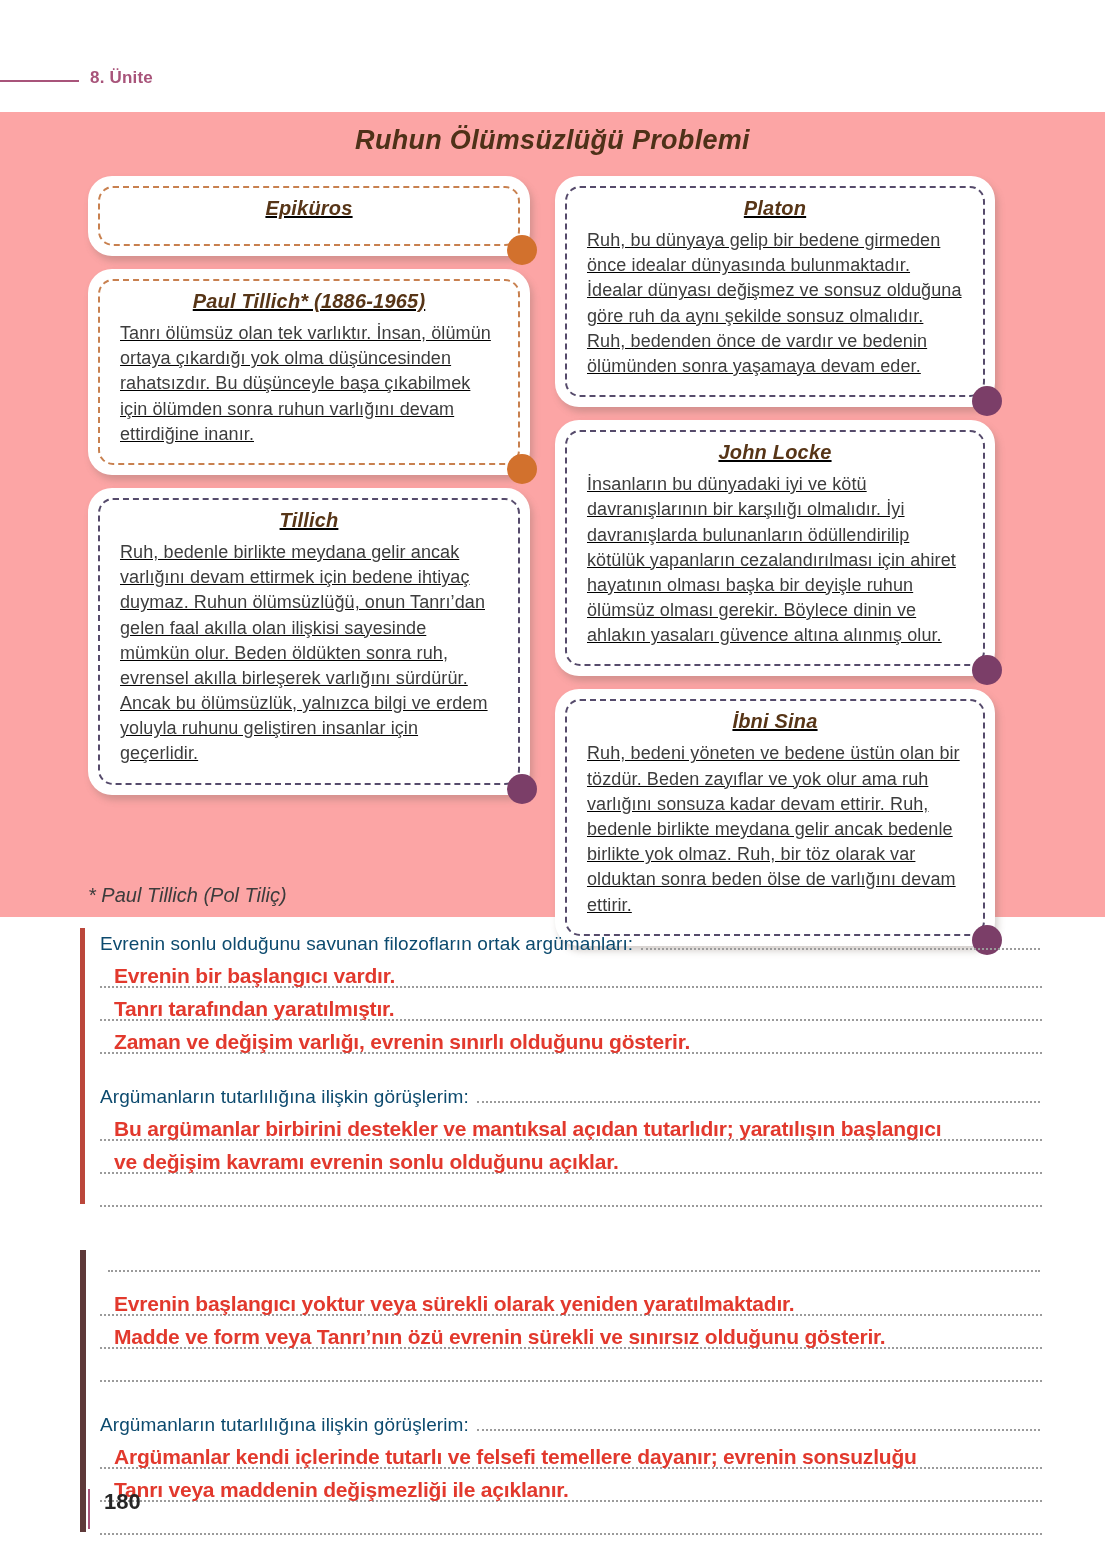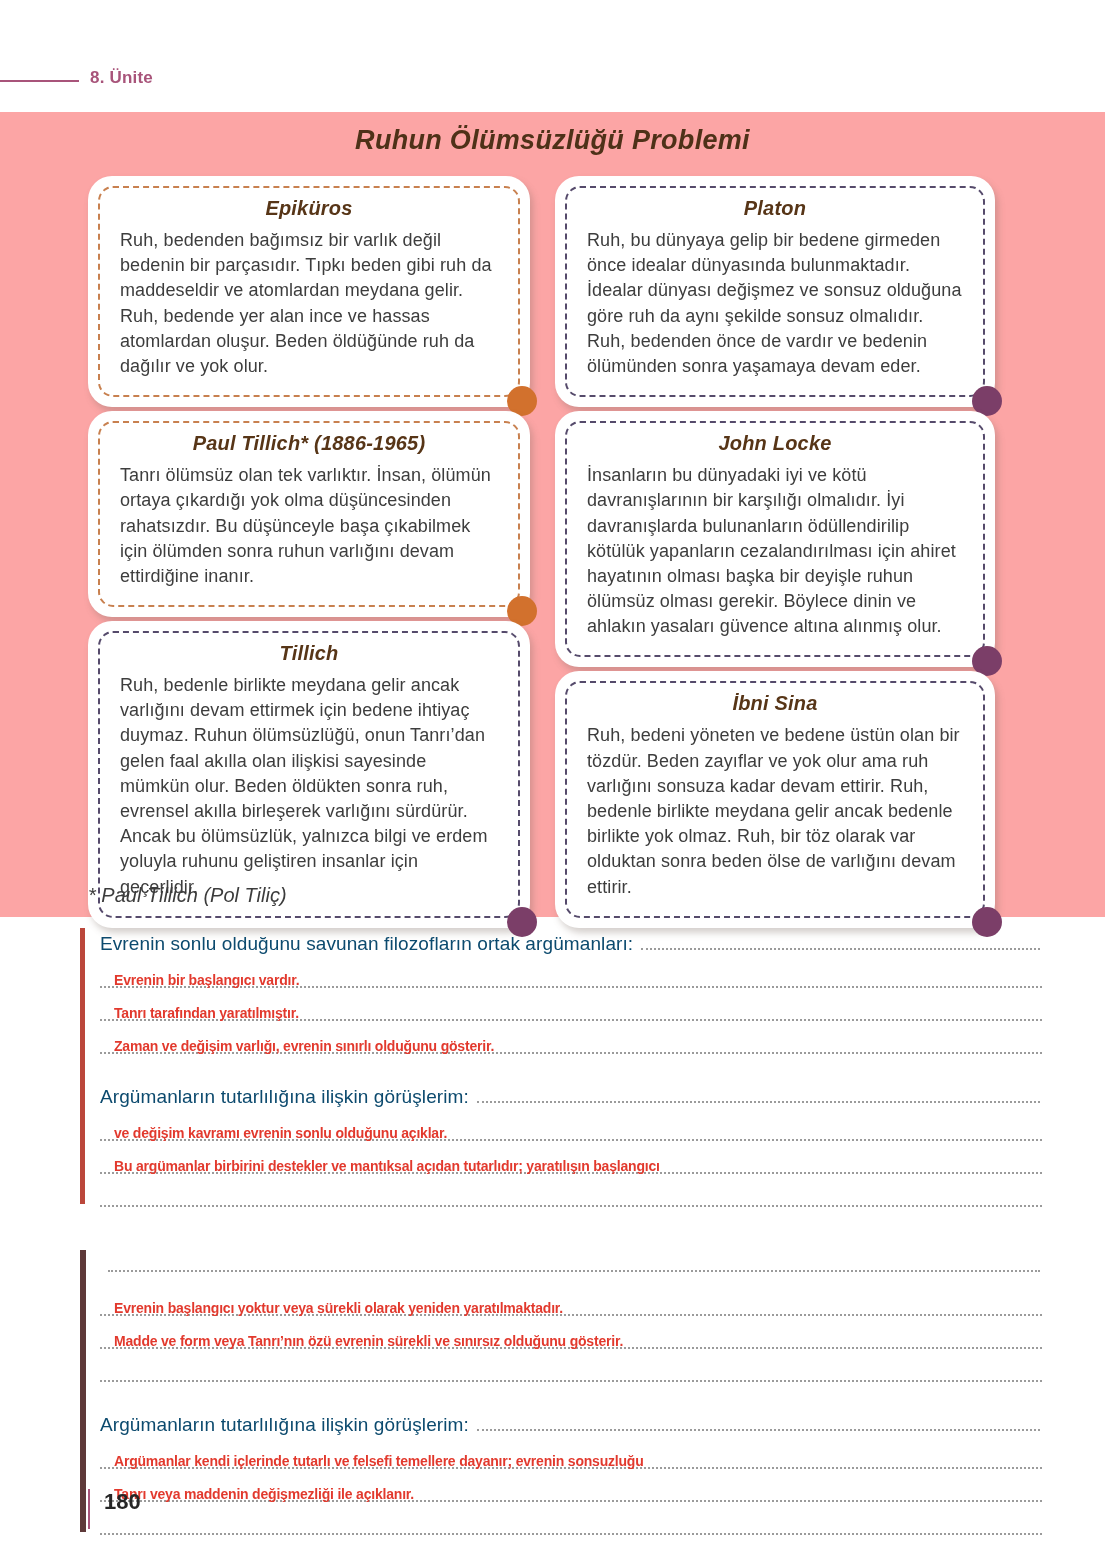--- a/index.html
+++ b/index.html
@@ -18,21 +18,21 @@
   
   .panel {
     position:absolute; top:112px; left:0; width:1105px; height:805px;
     background:#fca5a5; padding-top:13px;
   }
   .panel-title {
     text-align:center; font-size:27px; font-weight:bold; font-style:italic;
     color:#4e3118; letter-spacing:0.3px; margin-bottom:20px;
   }
   .card-area { display:flex; padding-left:88px; gap:25px; }
-  .col { display:flex; flex-direction:column; gap:4px; }
+  .col { display:flex; flex-direction:column; gap:13px;text-decoration:underline; }
   .col-left  { width:442px; }
   .col-right { width:440px; }
 
   .card {
     position:relative; background:#ffffff; border-radius:24px;
     box-shadow:3px 5px 7px rgba(115,100,90,0.30);
     padding:10px;
   }
   .card-inner {
     border:2px dashed #c8804f; border-radius:15px;
@@ -69,21 +69,21 @@
   .prompt-row { display:flex; align-items:flex-end; height:30px; }
   .prompt-label { font-size:19px; color:#0c4a6e; white-space:nowrap; letter-spacing:0.1px; }
   .dotted-tail { flex:1; border-bottom:2px dotted #9b9b9b; margin:0 2px 5px 8px; }
 
   .fill-row {
     height:33px; border-bottom:2px dotted #9b9b9b;
     padding-left:14px; position:relative;
   }
   .answer-text {
     position:absolute; bottom:-2px; left:14px; white-space:nowrap;
-    font-size:14px; font-weight:bold; color:#e2392d; letter-spacing:-0.2px;
+    font-size:21px; font-weight:bold; color:#e2392d; letter-spacing:-0.2px;
   }
   .gap-sm { height:6px; }
   .gap-md { height:24px; }
 
   
   .footer { position:absolute; left:88px; bottom:30px; display:flex; }
   .footer-bar { width:2px; height:40px; background:#a8547a; }
   .page-num { margin-left:14px; font-size:22px; font-weight:600; color:#262626; }
 </style>
 </head>
@@ -98,21 +98,20 @@
 
   <div class="panel">
     <div class="panel-title">Ruhun Ölümsüzlüğü Problemi</div>
 
     <div class="card-area">
       <div class="col col-left">
 
         <div class="card orange">
           <div class="card-inner">
             <div class="card-title">Epiküros</div>
-            <div class="card-text">Ruh, bedenden bağımsız bir varlık değil bedenin bir parçasıdır. Tıpkı beden gibi ruh da maddeseldir ve atomlardan meydana gelir. Ruh, bedende yer alan ince ve hassas atomlardan oluşur. Beden öldüğünde ruh da dağılır ve yok olur.</div>
           </div>
           <span class="dot orange"></span>
         </div>
 
         <div class="card orange">
           <div class="card-inner">
             <div class="card-title">Paul Tillich* (1886-1965)</div>
             <div class="card-text">Tanrı ölümsüz olan tek varlıktır. İnsan, ölümün ortaya çıkardığı yok olma düşüncesinden rahatsızdır. Bu düşünceyle başa çıkabilmek için ölümden sonra ruhun varlığını devam ettirdiğine inanır.</div>
           </div>
           <span class="dot orange"></span>
@@ -174,24 +173,24 @@
       </div>
       <div class="fill-row">
         <span class="answer-text">Zaman ve değişim varlığı, evrenin sınırlı olduğunu gösterir.</span>
       </div>
       <div class="gap-md"></div>
       <div class="prompt-row">
         <span class="prompt-label">Argümanların tutarlılığına ilişkin görüşlerim:</span>
         <span class="dotted-tail"></span>
       </div>
       <div class="fill-row">
+        <span class="answer-text">Bu argümanlar birbirini destekler ve mantıksal açıdan tutarlıdır; yaratılışın başlangıcı</span>
+      </div>
+      <div class="fill-row">
         <span class="answer-text">ve değişim kavramı evrenin sonlu olduğunu açıklar.</span>
-      </div>
-      <div class="fill-row">
-        <span class="answer-text">Bu argümanlar birbirini destekler ve mantıksal açıdan tutarlıdır; yaratılışın başlangıcı</span>
       </div>
       <div class="fill-row"></div>
     </div>
 
     <div class="sec-gap"></div>
 
     <div class="ws-section dark">
       <div class="prompt-row">
         <span class="dotted-tail"></span>
       </div>

